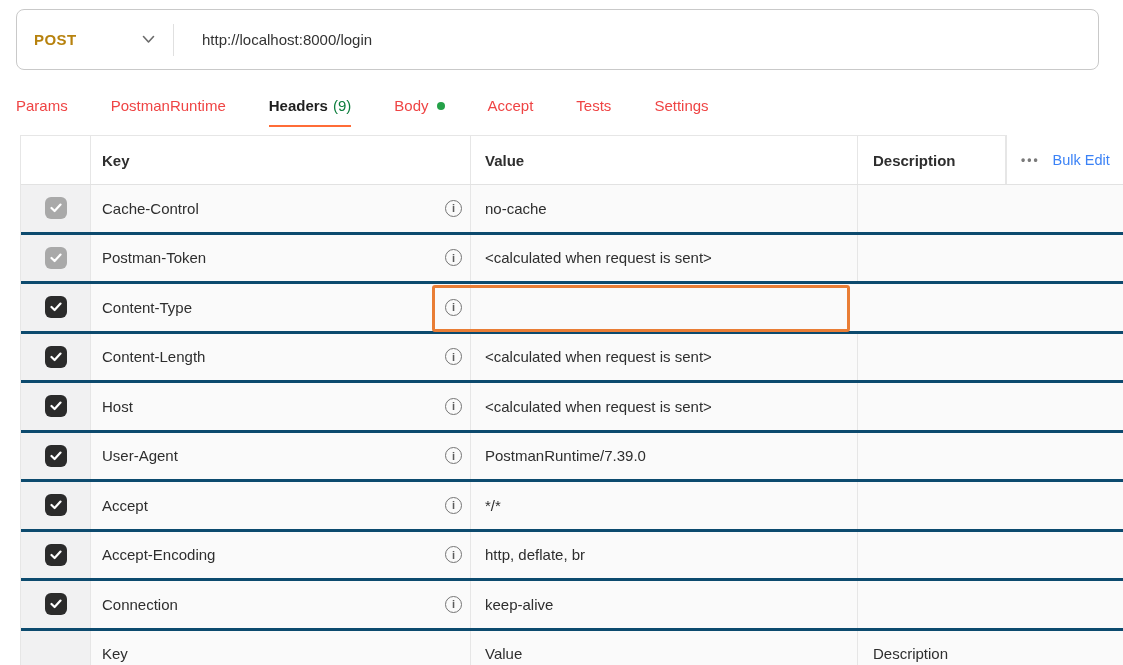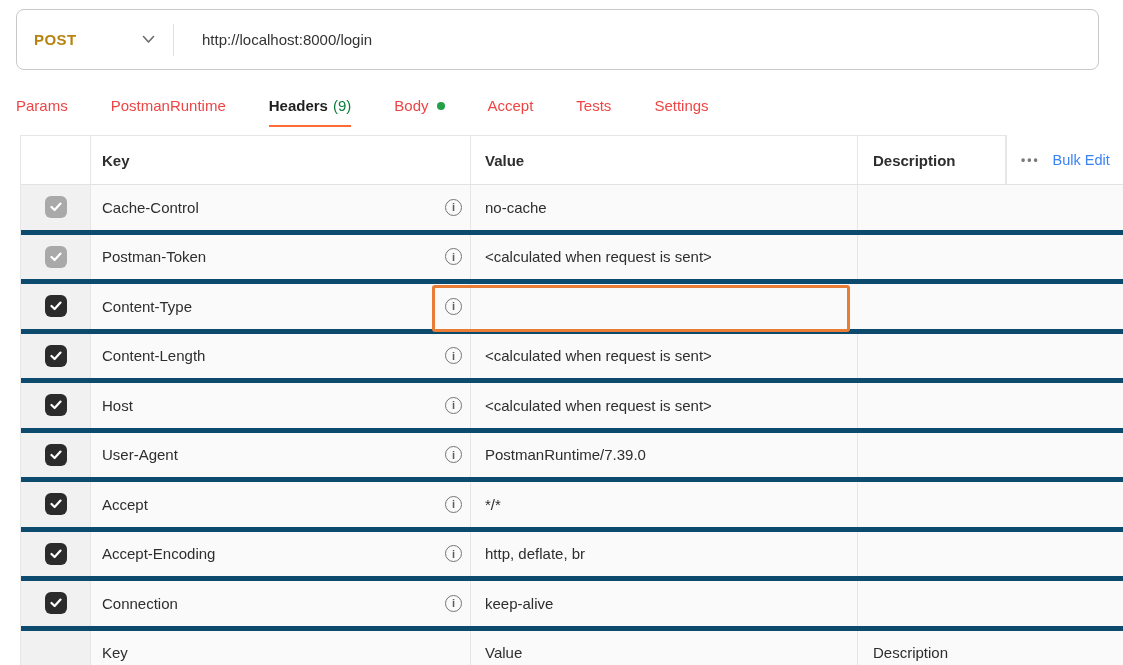--- a/index.html
+++ b/index.html
@@ -34,21 +34,21 @@
   }
   .tab{font-size:15px;color:#ef4444;padding-bottom:11px;cursor:pointer;display:flex;align-items:center;}
   .tab.active{color:#1f1f1f;font-weight:600;border-bottom:2px solid var(--underline,#ff6c37);}
   .tab .count{color:var(--count-green,#0c7d3c);margin-left:5px;font-weight:400;}
   .tab .dot{width:8px;height:8px;border-radius:50%;background:var(--dot-green,#24a148);display:inline-block;margin-left:8px;}
   
   .htable{
     position:absolute;left:20px;top:135px;width:1103px;
     border-left:1px solid #e6e6e6;box-sizing:border-box;font-size:15px;
   }
-  .trow{display:flex;position:relative;height:49.5px;box-sizing:border-box;background:#fafafa;border-bottom:5px solid #0c4a6e;}
+  .trow{display:flex;position:relative;height:49.5px;box-sizing:border-box;background:#fafafa;border-bottom:3px solid #0c4a6e;}
   .thead{height:50px;background:#ffffff;border-bottom:1px solid #e2e2e2;}
   .cell{box-sizing:border-box;display:flex;align-items:center;}
   .c-cb{width:70px;border-right:1px solid #e6e6e6;justify-content:center;background:#f1f1f2;}
   .c-key{width:380px;border-right:1px solid #e6e6e6;padding:0 8px 0 11px;justify-content:space-between;}
   .c-val{width:387px;border-right:1px solid #e6e6e6;padding:0 8px 0 14px;}
   .c-desc{width:148px;padding:0 8px 0 15px;}
   .c-actions{flex:1;border-left:1px solid #e6e6e6;padding-left:14px;gap:13px;white-space:nowrap;overflow:hidden;}
   .thead .cell{background:#ffffff;border-top:1px solid #e6e6e6;color:#636363;font-weight:600;}
   .thead .c-desc{border-right:1px solid #e6e6e6;}
   .thead .c-actions{border-top:none;border-left:none;}

